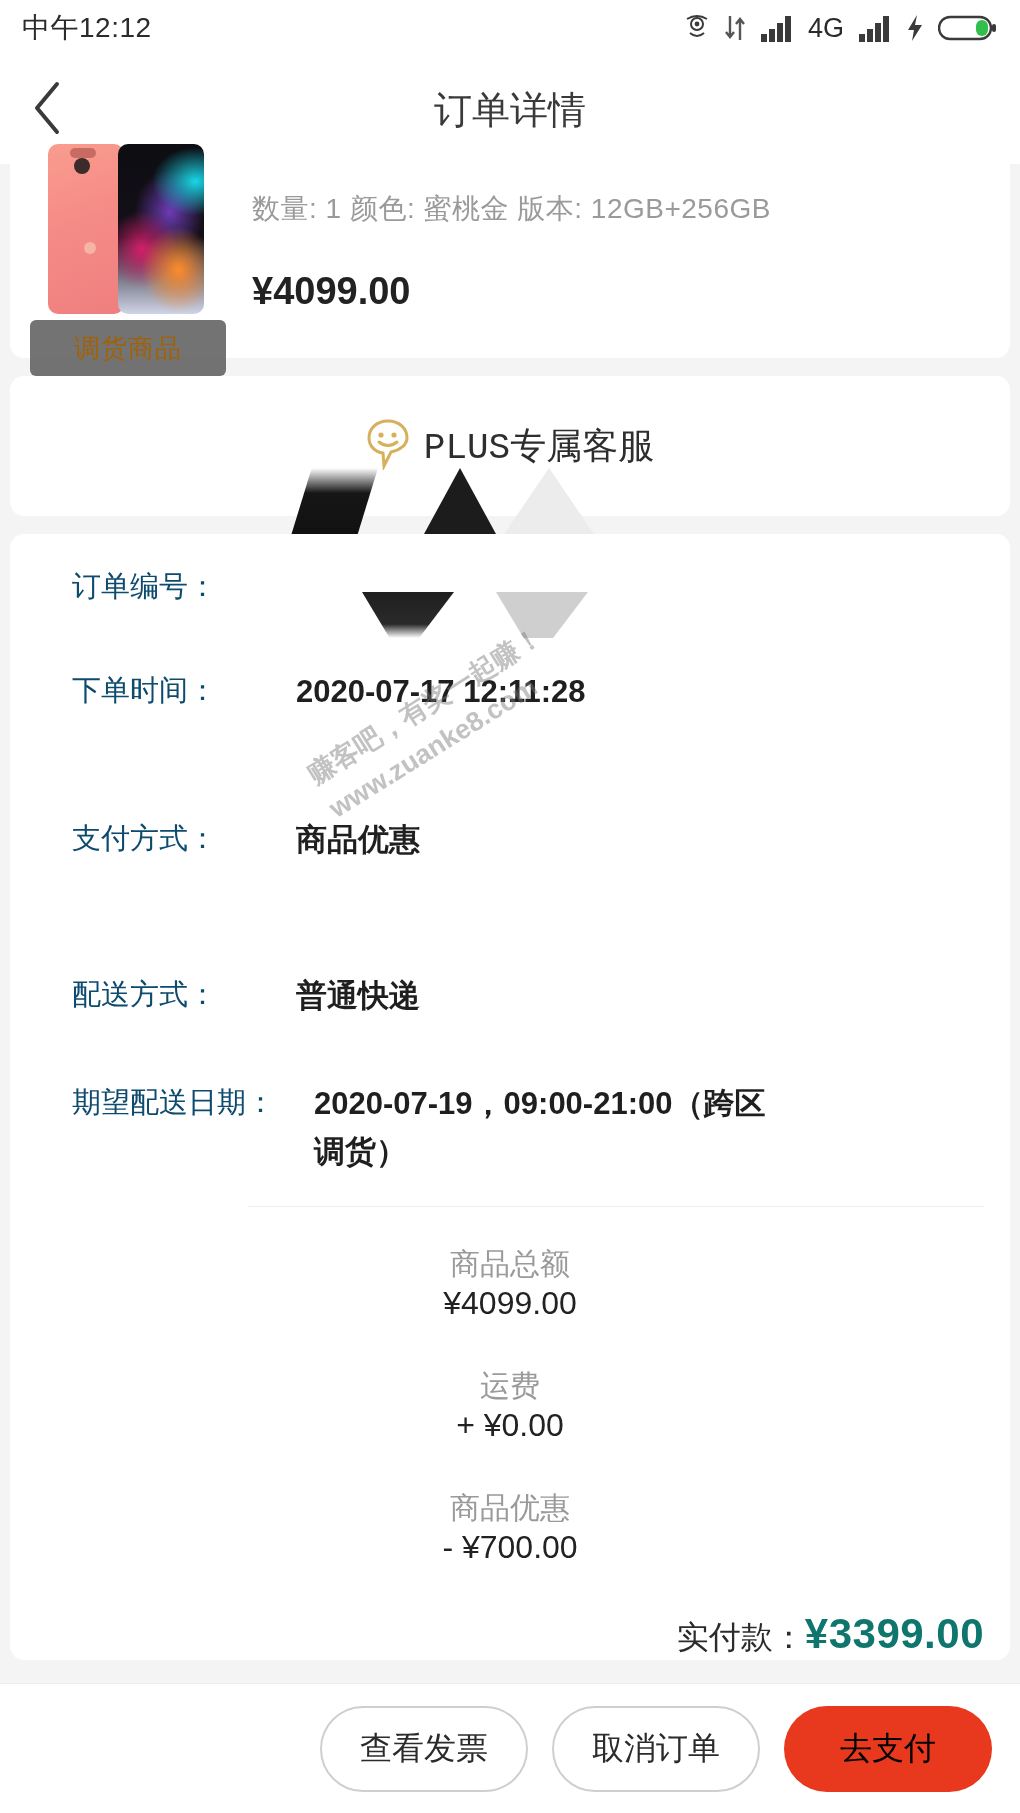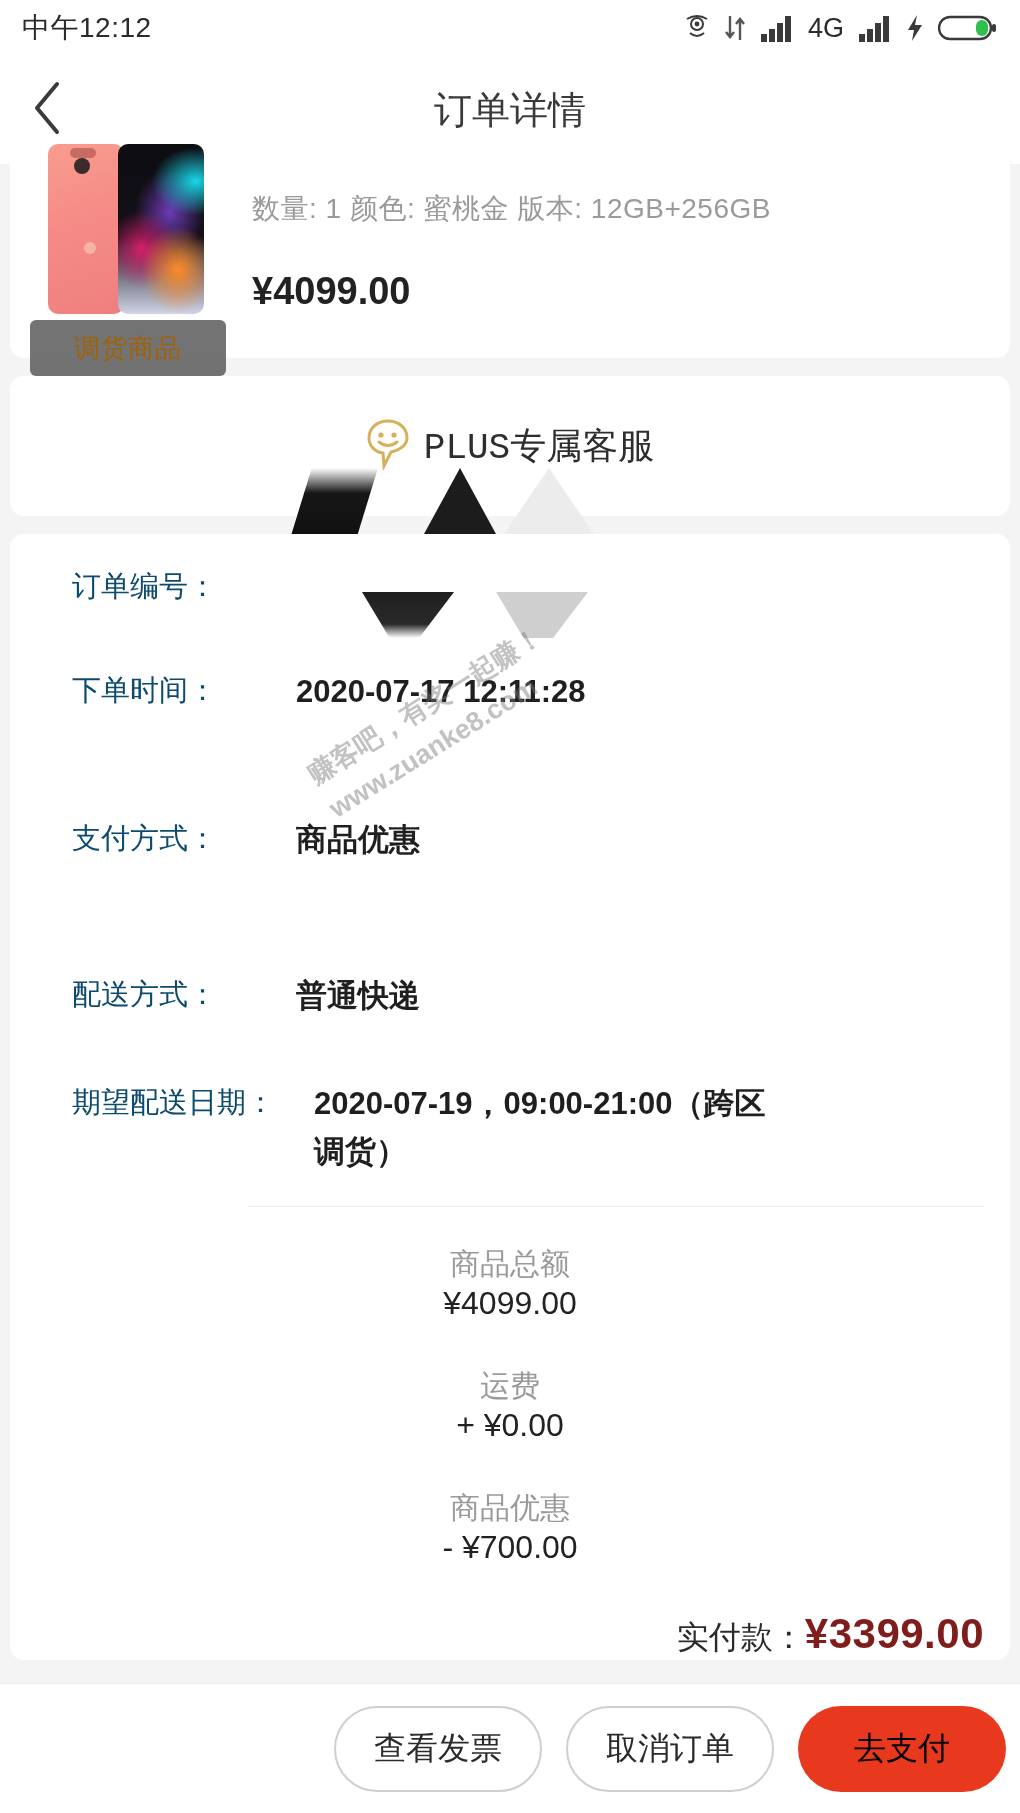--- a/index.html
+++ b/index.html
@@ -110,36 +110,36 @@
   .redact.r4 { left: 326px; top: -46px; width: 92px; height: 46px;
     background: linear-gradient(180deg, #1f1f1f 0%, #2a2a2a 70%, #ffffff 100%);
     clip-path: polygon(0 0, 100% 0, 62% 100%, 30% 100%); }
   .redact.r5 { left: 460px; top: -46px; width: 92px; height: 46px; background: #cfcfcf;
     clip-path: polygon(0 0, 100% 0, 62% 100%, 30% 100%); }
   .total-row { display: flex; align-items: center; justify-content: space-between; padding: 22px 0; flex-direction: column; }
   .total-label { font-size: 30px; color: #9a9a9a; }
   .total-amount { font-size: 32px; color: #222222; }
   .final-row { display: flex; align-items: baseline; justify-content: flex-end; padding: 22px 0 0 0; }
   .final-label { font-size: 32px; color: #2b2b2b; }
-  .final-amount { font-size: 42px; color: #7f1d1d; font-weight: bold; letter-spacing: .5px; text-align: center; }
+  .final-amount { font-size: 42px; color: #0f766e; font-weight: bold; letter-spacing: .5px; text-align: center; }
 
   
   .watermark {
     position: absolute; left: 300px; top: 760px;
     transform: rotate(-32deg); transform-origin: left top;
     color: rgba(120,120,120,.45); font-size: 27px; line-height: 40px;
     white-space: nowrap; pointer-events: none; font-weight: bold;
   }
 
   
   .bottombar {
     position: absolute; left: 0; right: 0; bottom: 0; height: 130px;
     background: #ffffff; border-top: 1px solid #ececec;
     display: flex; align-items: center; justify-content: flex-end; gap: 24px;
-    padding: 0 14px;
+    padding: 0 28px;
   }
   .btn-ghost {
     min-width: 208px; height: 86px; border-radius: 43px;
     border: 2px solid #cfcfcf; background: #ffffff;
     display: flex; align-items: center; justify-content: center;
     font-size: 32px; color: #2b2b2b;
   }
   .btn-primary {
     min-width: 208px; height: 86px; border-radius: 43px;
     background: #e8391e; color: #000000;

